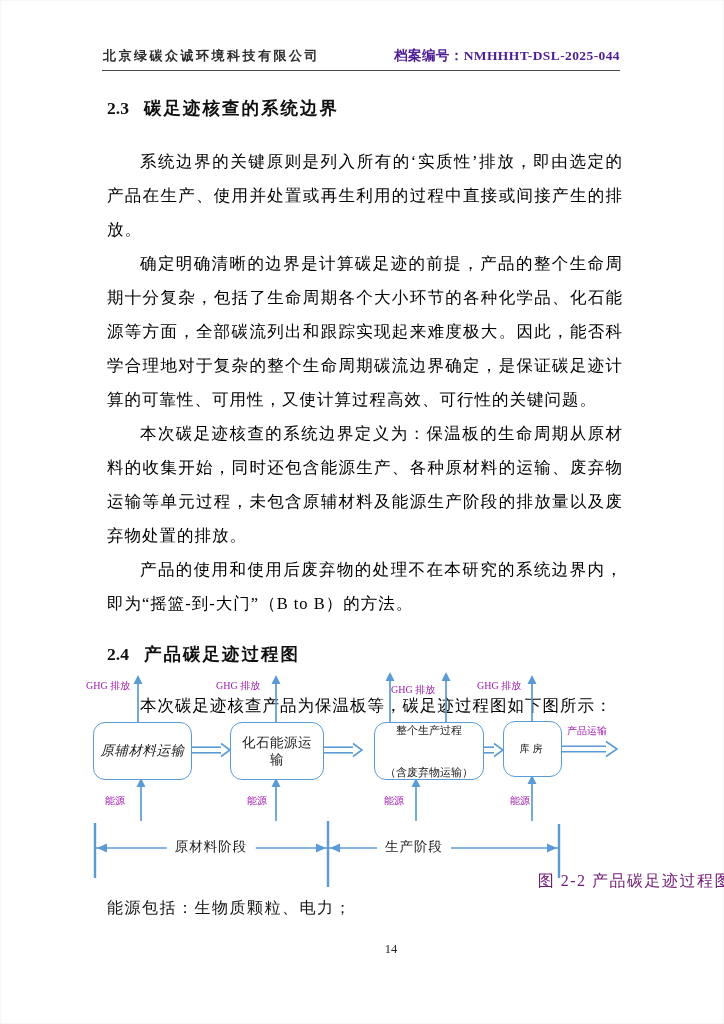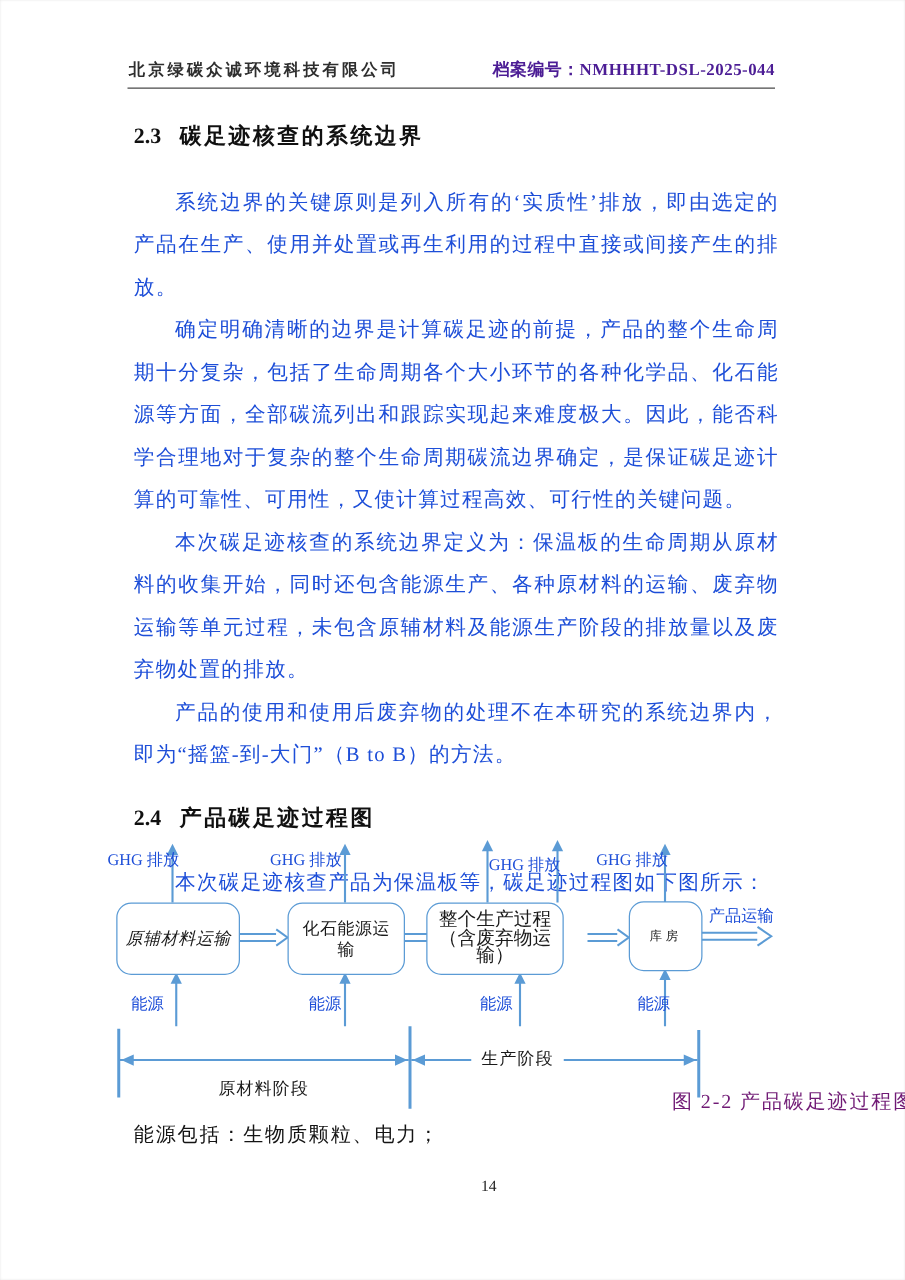--- a/index.html
+++ b/index.html
@@ -14,44 +14,44 @@
   .header-archive{position:absolute;right:104px;top:47px;font-size:13.5px;font-weight:600;
     letter-spacing:.4px;color:#4c1d95;white-space:nowrap;}
   .header-rule{position:absolute;left:102px;top:70px;width:518px;border-top:1.6px solid #4a4a4a;}
   
   .content{position:absolute;left:107px;top:97px;width:516px;}
   .sec-heading{font-size:17.5px;font-weight:bold;letter-spacing:2px;color:#101010;
     margin:0 0 26px 0;line-height:22px;}
   .sec-heading .sec-num{margin-right:15px;letter-spacing:0;}
   .sec-heading.second{margin-top:22px;margin-bottom:24px;}
   p.body{font-size:16.5px;line-height:34px;letter-spacing:1px;text-align:justify;
-    text-indent:2em;margin:0;color:#1d4ed8;}
+    text-indent:2em;margin:0;color:#000000;}
   
   .diagram{position:absolute;left:0;top:668px;width:724px;height:232px;}
   .diagram svg{position:absolute;left:0;top:0;}
   .dbox{position:absolute;border:1.8px solid #5B9BD5;border-radius:12px;background:#fff;
     display:flex;flex-direction:column;align-items:center;justify-content:center;
     text-align:center;color:#1a1a1a;z-index:2;}
   .box1{left:93px;top:54px;width:97px;height:56px;font-size:13.5px;letter-spacing:.5px;font-style:italic;}
   .box2{left:230px;top:54px;width:92px;height:56px;font-size:13.5px;line-height:17px;letter-spacing:.5px;}
-  .box3{left:341px;top:54px;width:108px;height:56px;font-size:15px;line-height:14.5px;}
+  .box3{left:374px;top:54px;width:108px;height:56px;font-size:11px;line-height:14.5px;justify-content:space-between;}
   .box4{left:503px;top:53px;width:57px;height:54px;font-size:10px;letter-spacing:3px;}
-  .dlabel{position:absolute;font-size:13px;color:#1d4ed8;white-space:nowrap;z-index:3;}
+  .dlabel{position:absolute;font-size:10px;color:#a21caf;white-space:nowrap;z-index:3;}
   .ghg1{left:86px;top:11px;}
   .ghg2{left:216px;top:11px;}
   .ghg3{left:391px;top:15px;}
   .ghg4{left:477px;top:11px;}
   .eng1{left:105px;top:126px;}
   .eng2{left:247px;top:126px;}
   .eng3{left:384px;top:126px;}
   .eng4{left:510px;top:126px;}
   .out-label{left:567px;top:56px;}
   .stage-label{position:absolute;top:170px;transform:translateX(-50%);font-size:13.5px;
     letter-spacing:1px;background:#fff;padding:0 8px;z-index:3;color:#1a1a1a;white-space:nowrap;}
-  .stage1{left:211px;margin-top:24px;}
+  .stage1{left:211px;}
   .stage2{left:414px;}
   
   .fig-caption{position:absolute;left:0;top:871px;width:710px;text-align:right;
     font-size:16px;letter-spacing:1.5px;color:#701a75;margin-left:22px;}
   .energy-note{position:absolute;left:107px;top:898px;font-size:16px;letter-spacing:1.5px;color:#141414;}
   .page-number{position:absolute;left:0;top:942px;width:694px;text-align:center;
     font-size:12.5px;color:#222;padding-left:44px;}
 </style>
 </head>
 <body>

